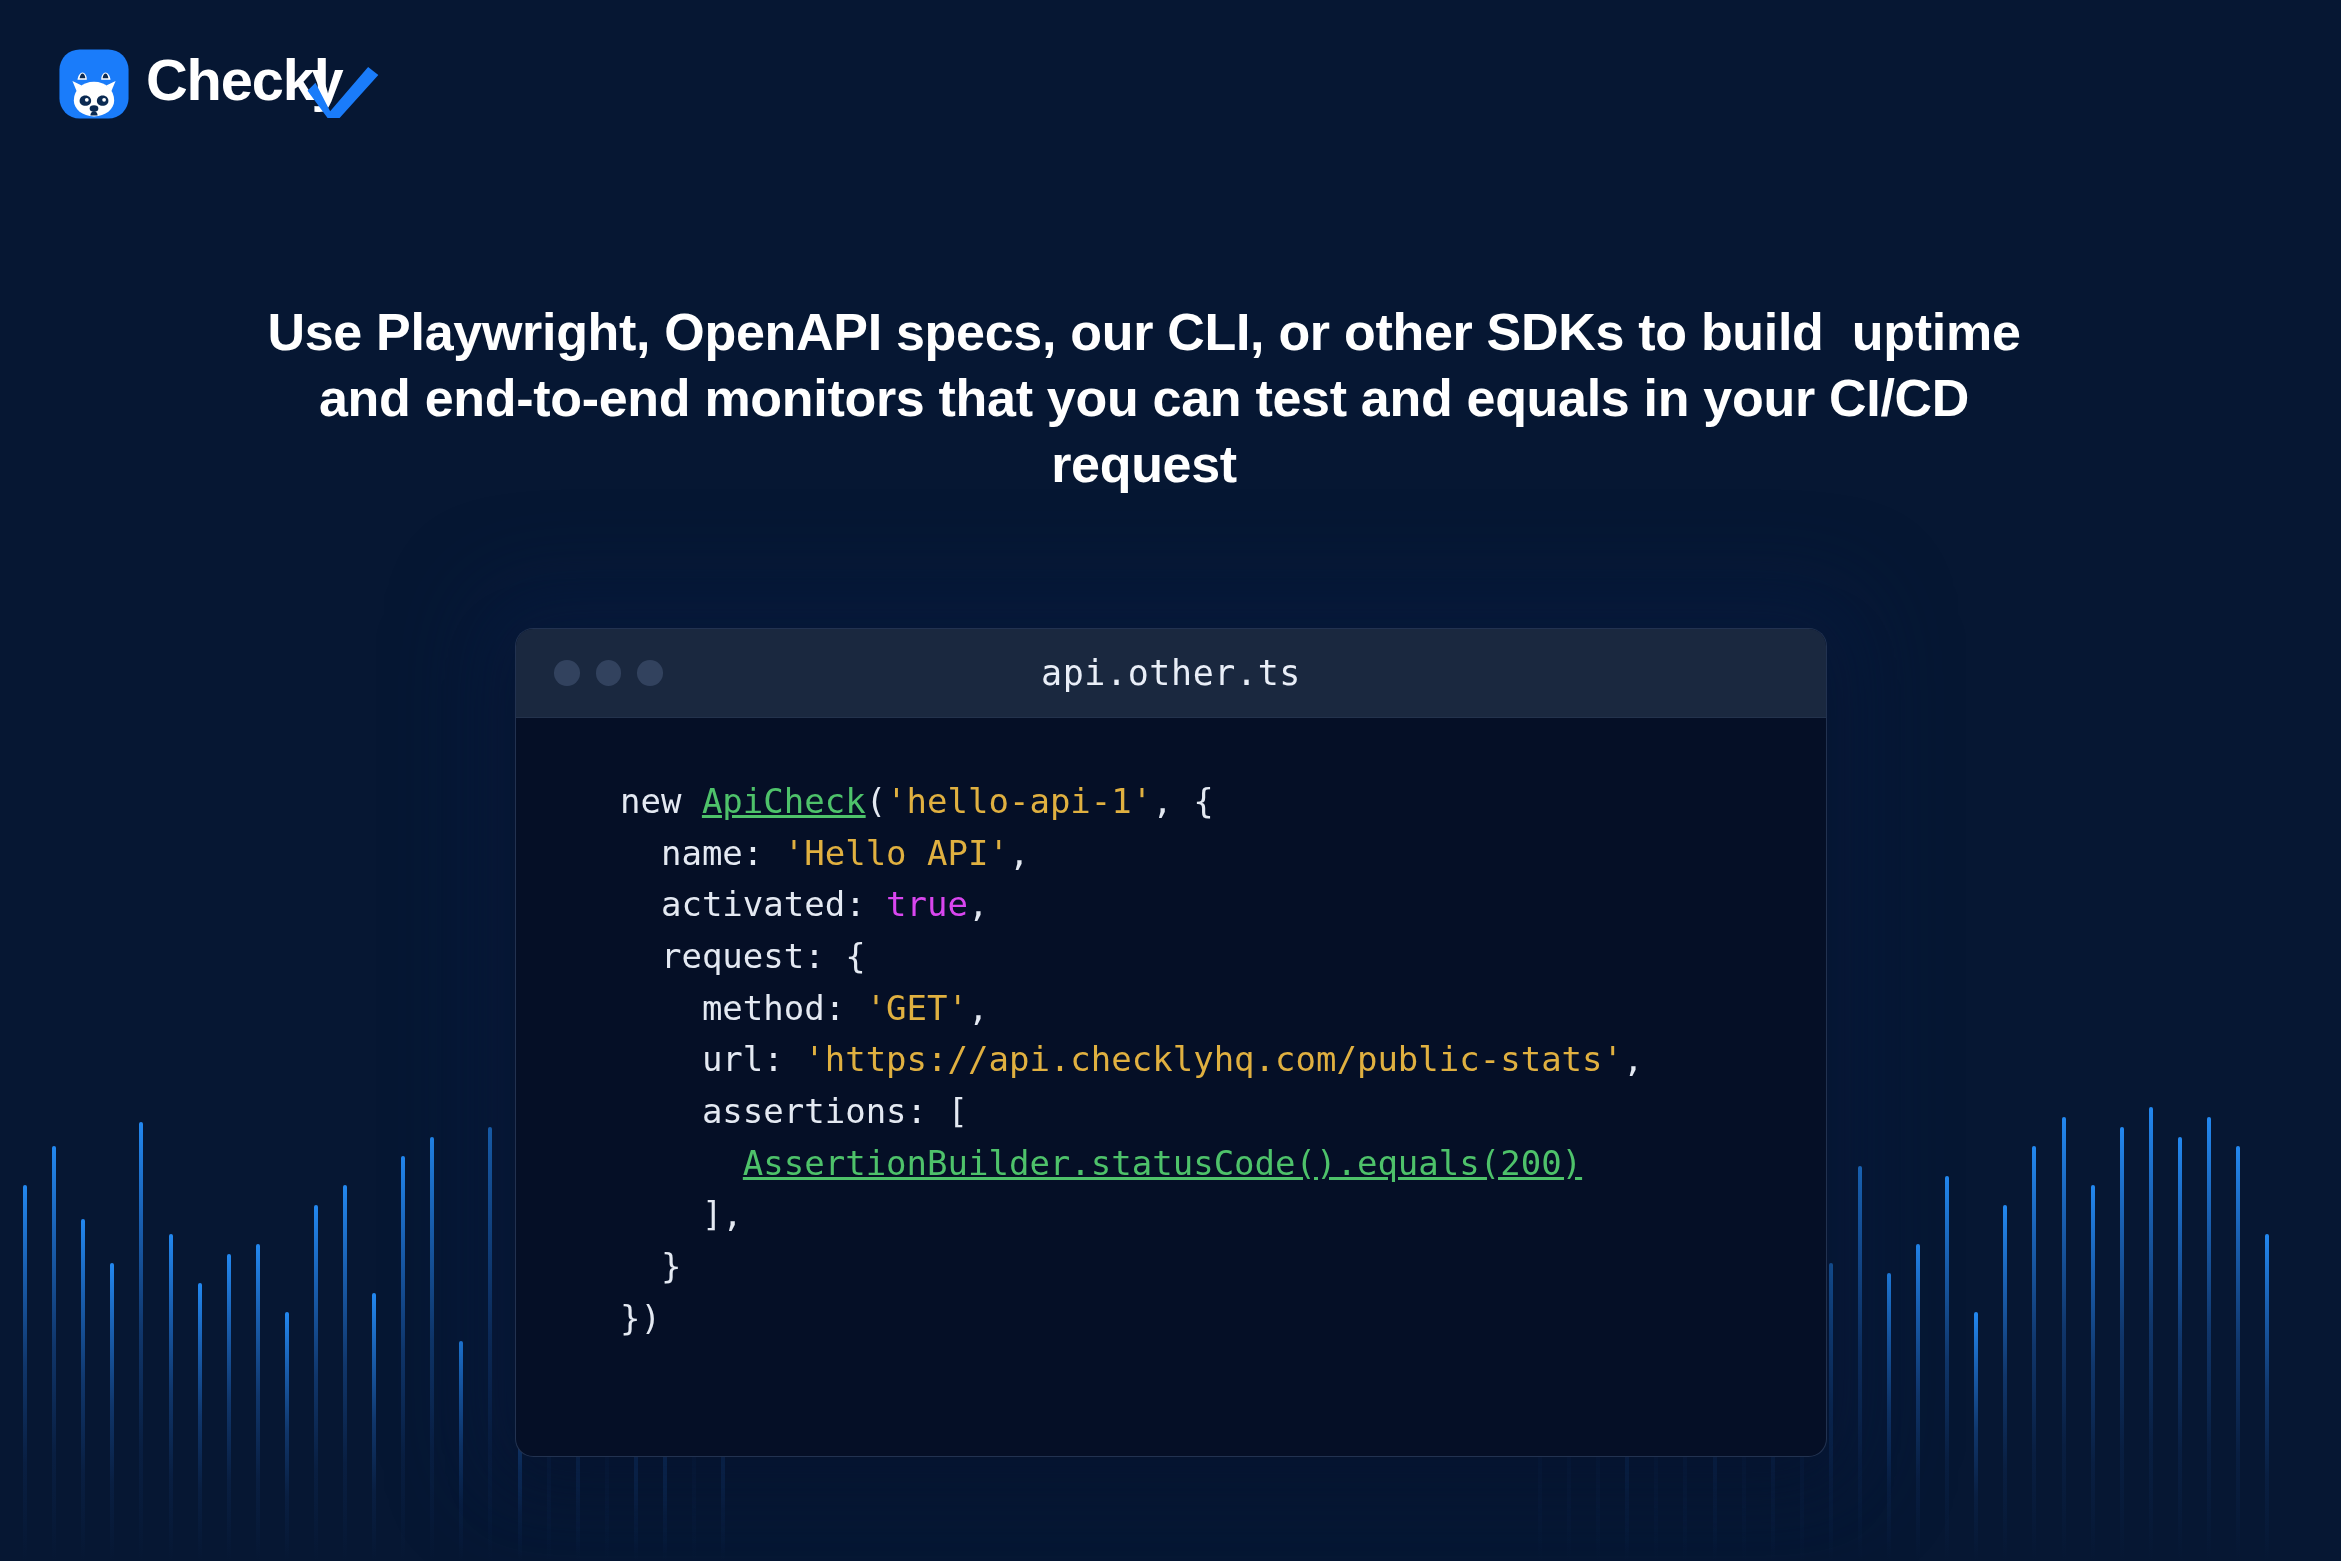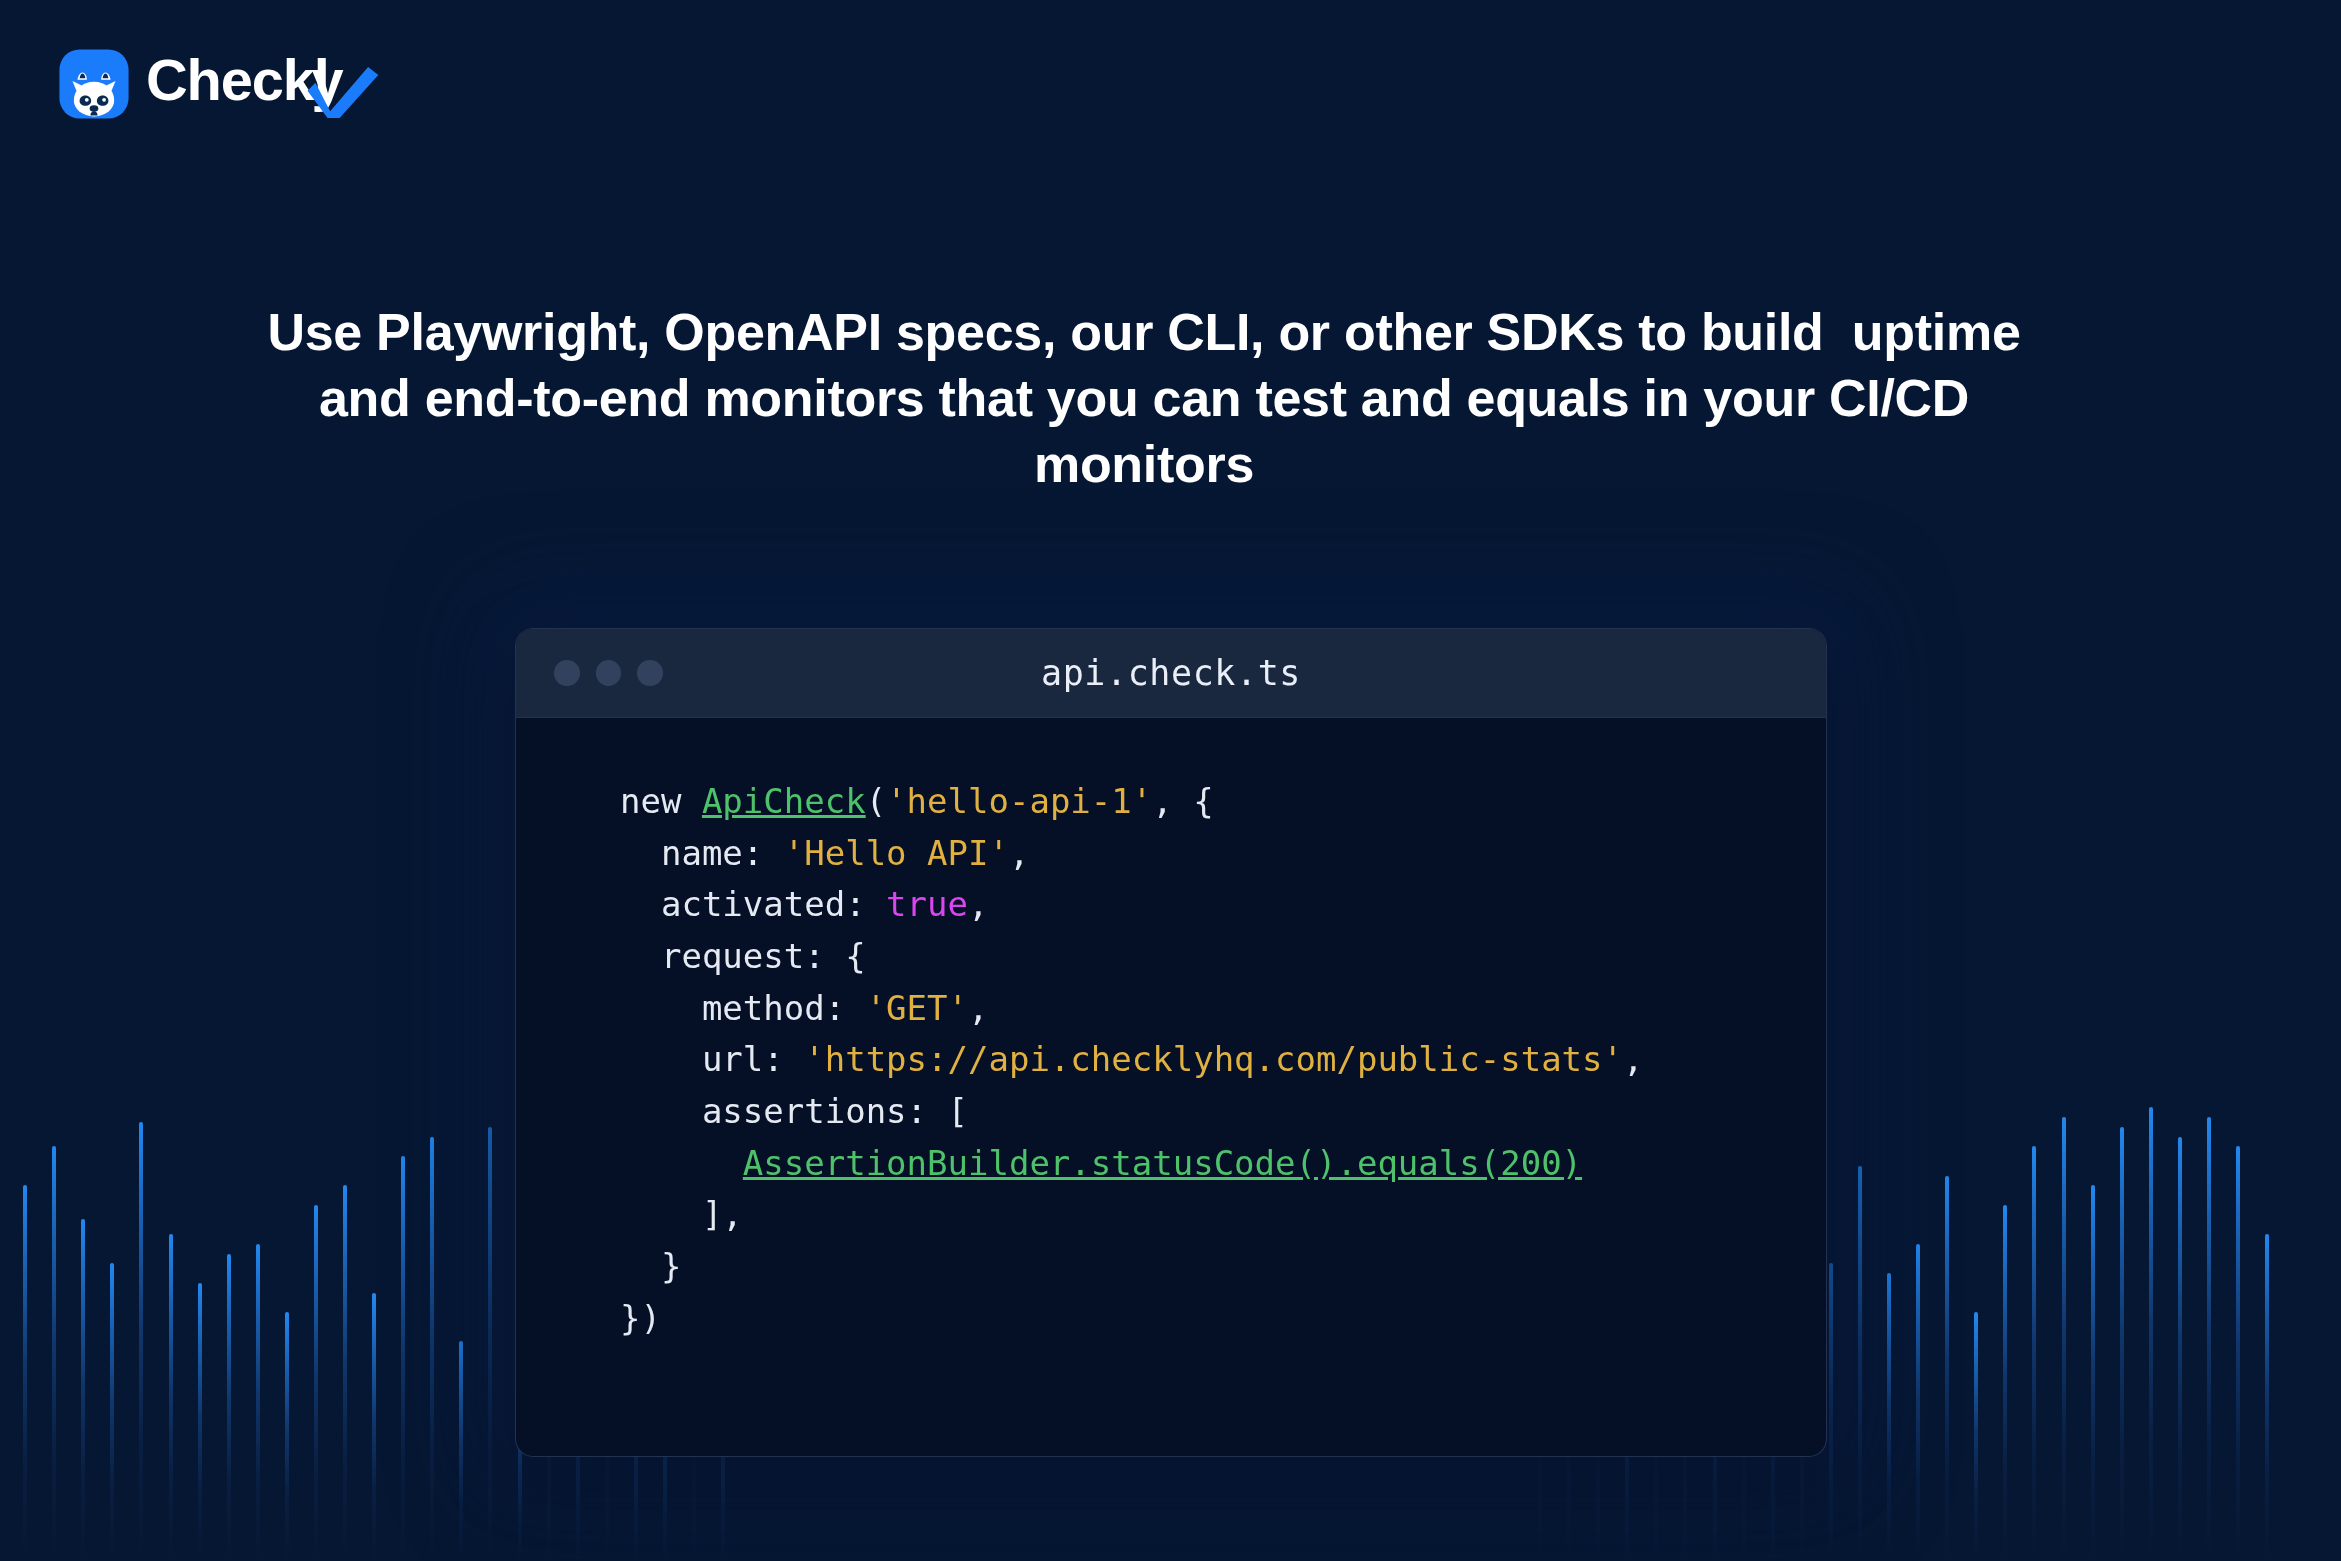--- a/index.html
+++ b/index.html
@@ -197,29 +197,29 @@
     <svg class="logo-word" viewBox="0 0 430 120">
       <text x="0" y="88" font-family="Liberation Sans, sans-serif" font-size="102" font-weight="700" fill="#ffffff" letter-spacing="-2">Checkl</text>
       <text x="292" y="88" font-family="Liberation Sans, sans-serif" font-size="102" font-weight="700" fill="#ffffff" letter-spacing="-2">y</text>
       <path d="M299 58 L325 108 L392 30 L410 44 L330 133 L285 72 Z" fill="#1a7cfa"></path>
     </svg>
   </div>
 
   <div id="headline">
     <span class="ln">Use Playwright, OpenAPI specs, our CLI, or other SDKs to build  uptime</span>
     <span class="ln">and end-to-end monitors that you can test and equals in your CI/CD</span>
-    <span class="ln">monitors</span>
+    <span class="ln">request</span>
   </div>
 
   <div id="code-window">
     <div id="title-bar">
       <div class="dots">
         <span class="dot"></span>
         <span class="dot"></span>
         <span class="dot"></span>
       </div>
-      <div id="file-name">api.check.ts</div>
+      <div id="file-name">api.other.ts</div>
     </div>
     <div id="code-body"><div><span class="tok-kw">new </span><span class="tok-fn">ApiCheck</span><span class="tok-plain">(</span><span class="tok-str">'hello-api-1'</span><span class="tok-plain">, {</span></div><div><span class="tok-plain">  name: </span><span class="tok-str">'Hello API'</span><span class="tok-plain">,</span></div><div><span class="tok-plain">  activated: </span><span class="tok-bool">true</span><span class="tok-plain">,</span></div><div><span class="tok-plain">  request: {</span></div><div><span class="tok-plain">    method: </span><span class="tok-str">'GET'</span><span class="tok-plain">,</span></div><div><span class="tok-plain">    url: </span><span class="tok-str">'https://api.checklyhq.com/public-stats'</span><span class="tok-plain">,</span></div><div><span class="tok-plain">    assertions: [</span></div><div><span class="tok-plain">      </span><span class="tok-fn">AssertionBuilder.statusCode().equals(200)</span></div><div><span class="tok-plain">    ],</span></div><div><span class="tok-plain">  }</span></div><div><span class="tok-plain">})</span></div></div>
   </div>
 
 </div>
 
 
 </body></html>

